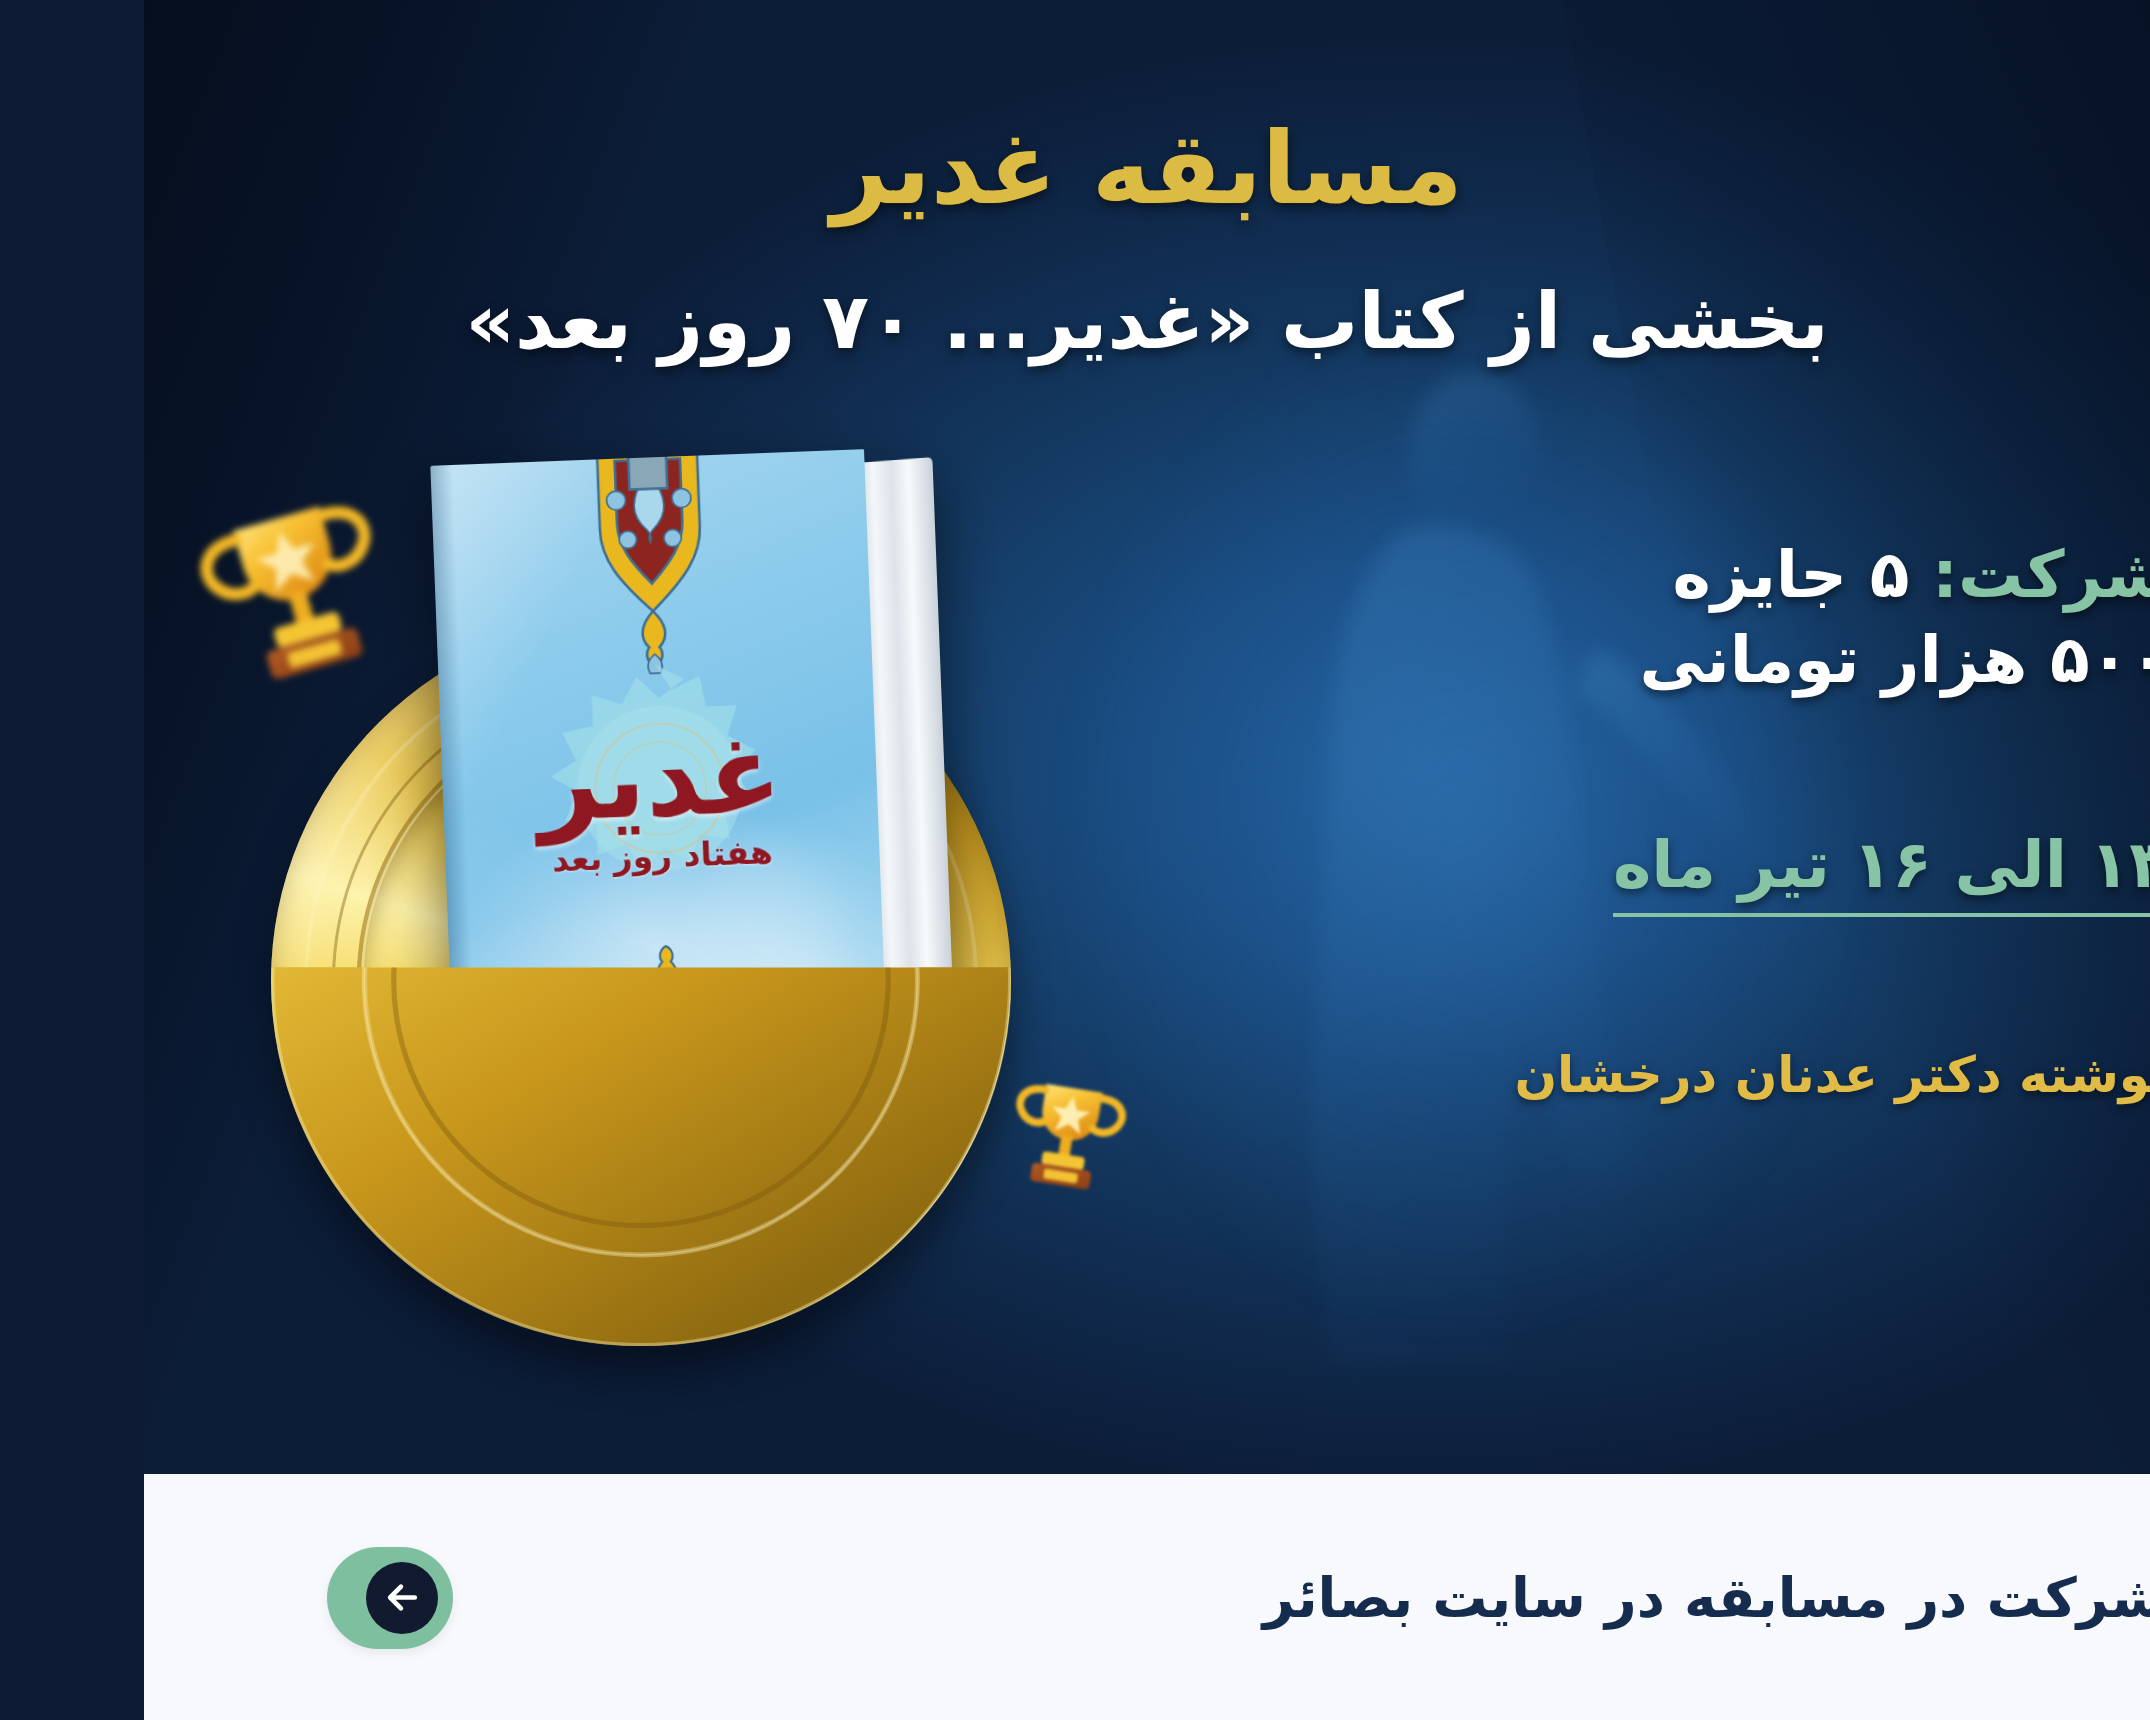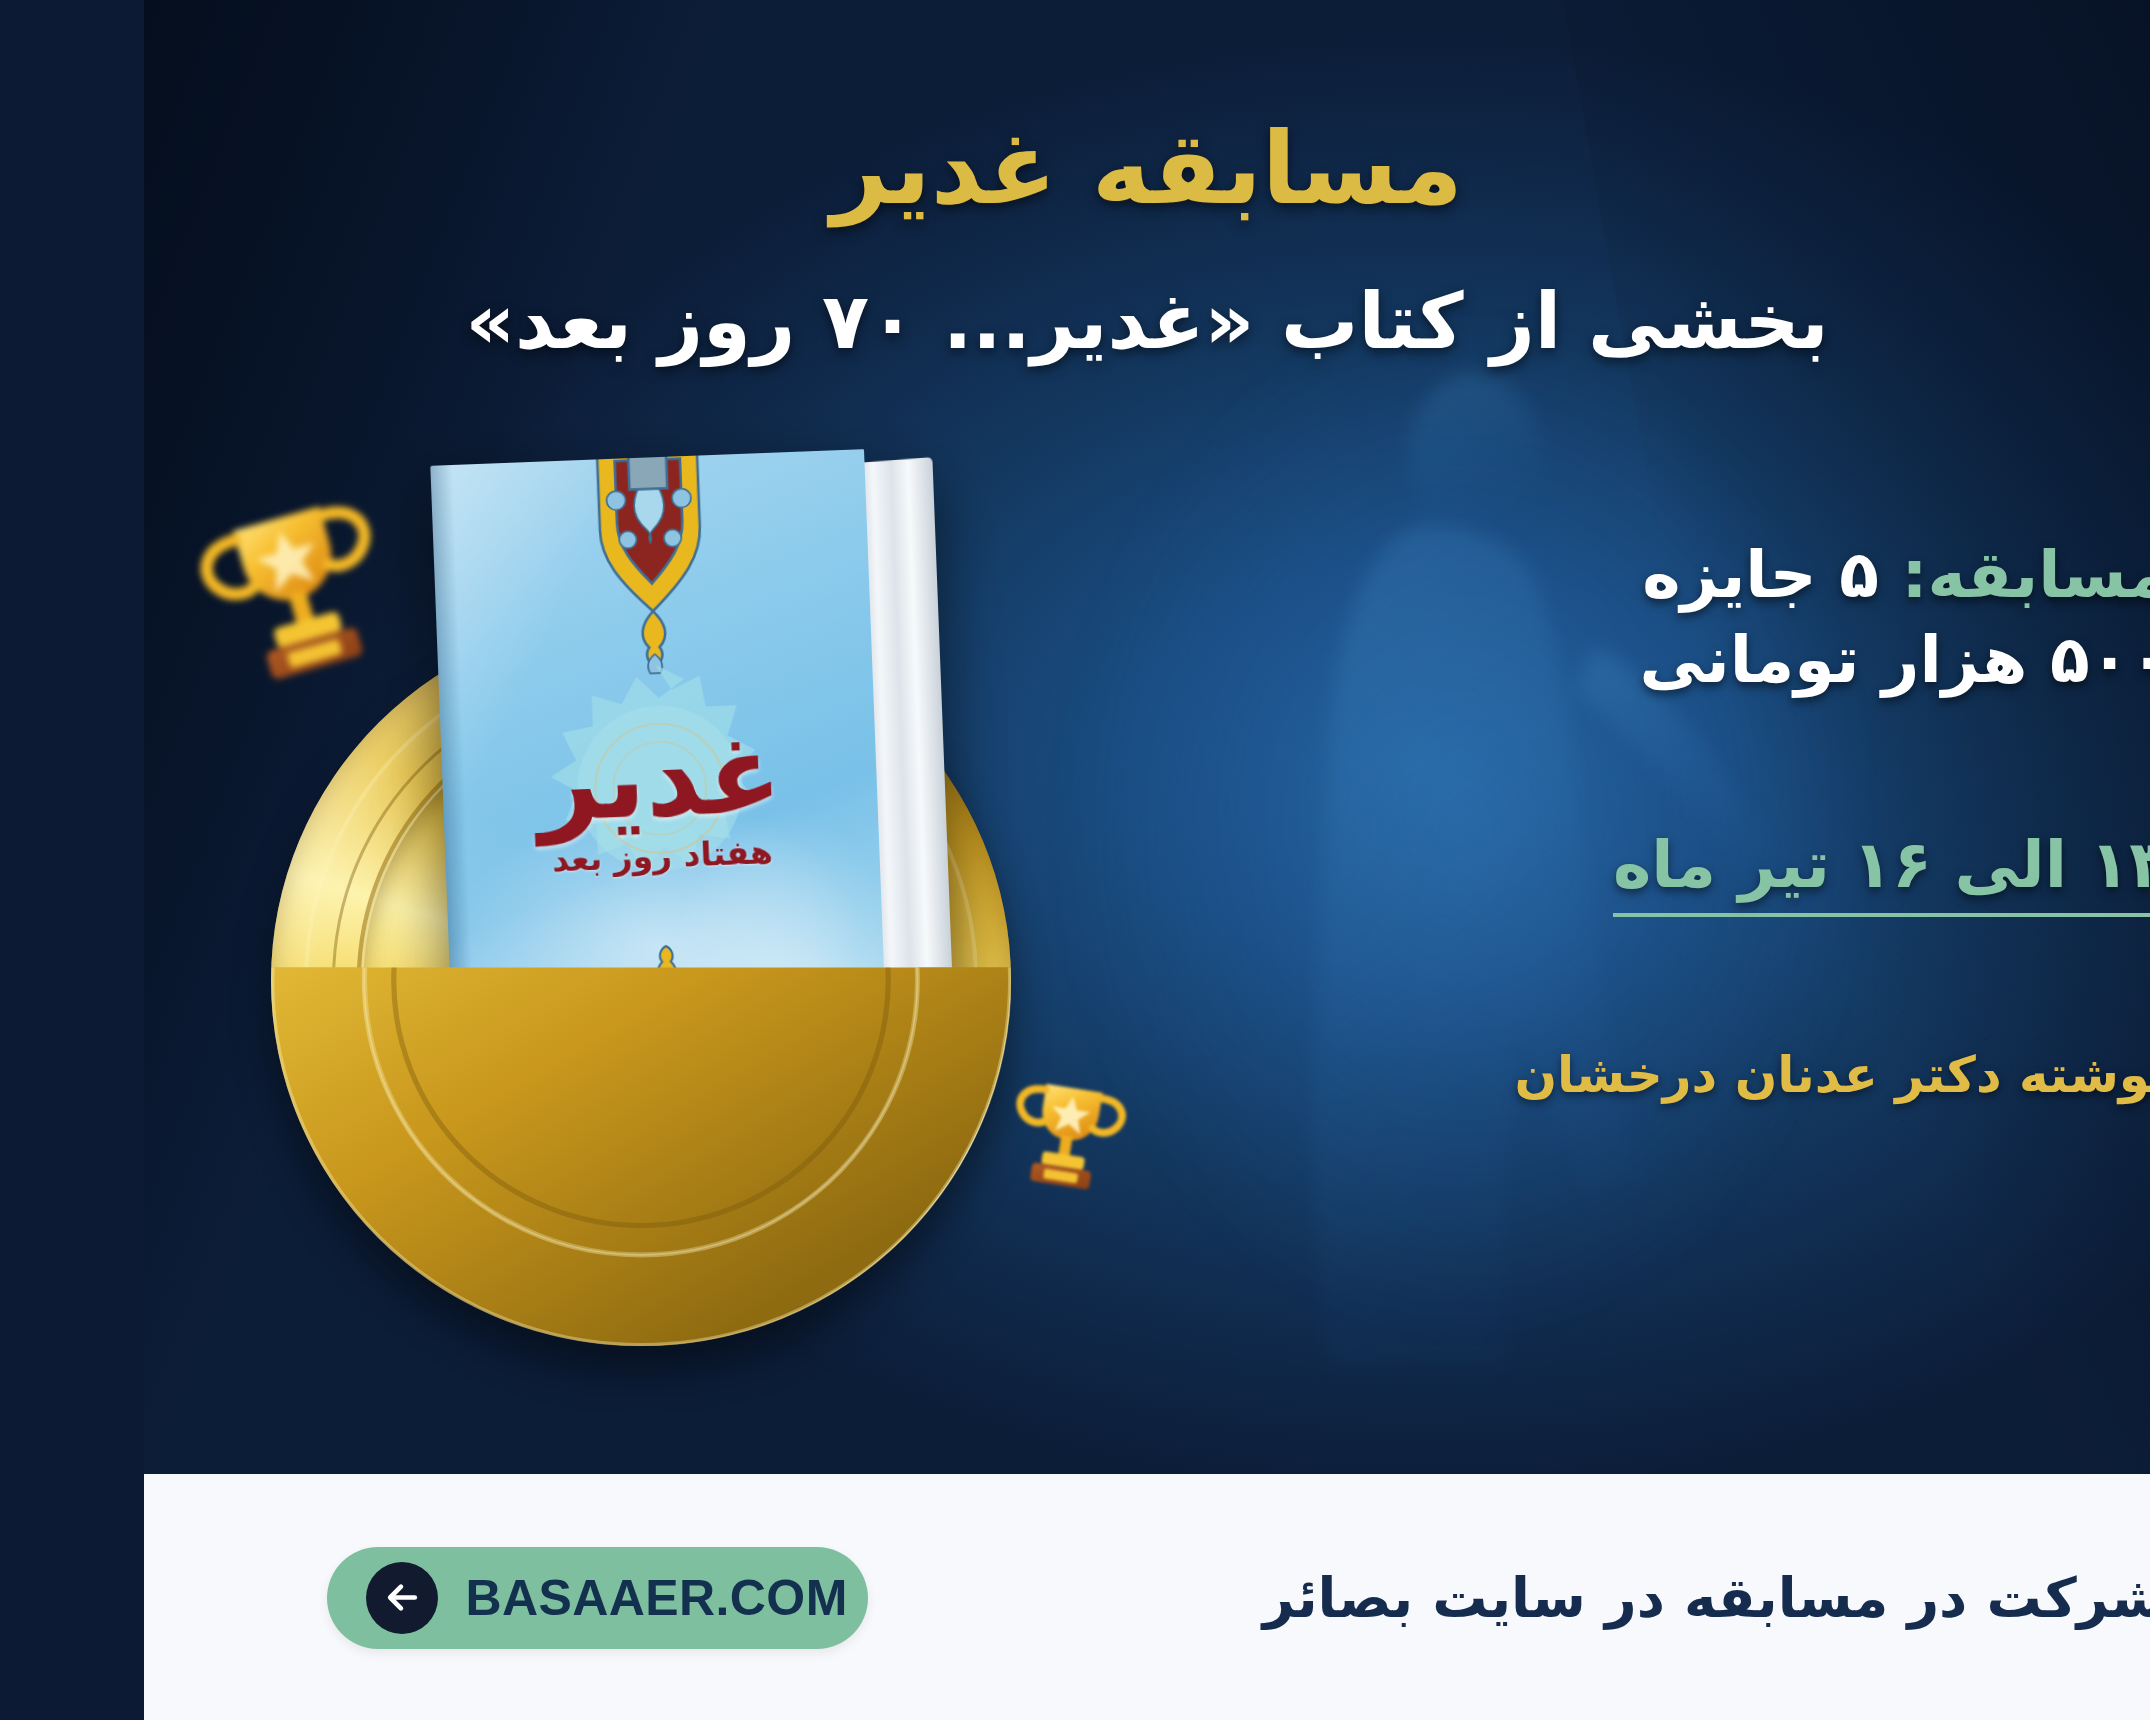--- a/index.html
+++ b/index.html
@@ -409,21 +409,21 @@
         <rect x="58" y="144" width="84" height="26" rx="6" fill="url(#tg4)"></rect>
         <rect x="76" y="150" width="48" height="14" rx="3" fill="#f3c232"></rect>
         <path d="M100 44 l8 18 h19 l-15 13 6 20 -18 -12 -18 12 6 -20 -15 -13 h19 z" fill="#fff3c2" opacity=".9"></path>
       </svg>
     </div>
 
   </div>
 
   <div class="right-col">
     <div class="prize-line">
-      <span class="label">مسابقه:</span>
+      <span class="label">شرکت:</span>
       <span>۵ جایزه</span>
     </div>
     <div class="prize-line">۵۰۰ هزار تومانی</div>
 
     <div style="text-align:right;">
       <span class="date-line">۱۳ الی ۱۶ تیر ماه</span>
     </div>
 
     <div class="author-line">نوشته دکتر عدنان درخشان</div>
   </div>
@@ -432,19 +432,18 @@
     <div class="footer-inner">
       <div class="footer-text">شرکت در مسابقه در سایت بصائر</div>
 
       <div class="cta">
         <div class="cta-arrow">
           <svg viewBox="0 0 24 24" fill="none" stroke="#ffffff" stroke-width="3" stroke-linecap="round" stroke-linejoin="round" xmlns="http://www.w3.org/2000/svg">
             <line x1="20" y1="12" x2="5" y2="12"></line>
             <polyline points="11 19 4 12 11 5"></polyline>
           </svg>
         </div>
-        <div class="cta-label">BASAAER.COM</div>
       </div>
     </div>
   </div>
 
 </div>
 
 
 </body></html>

